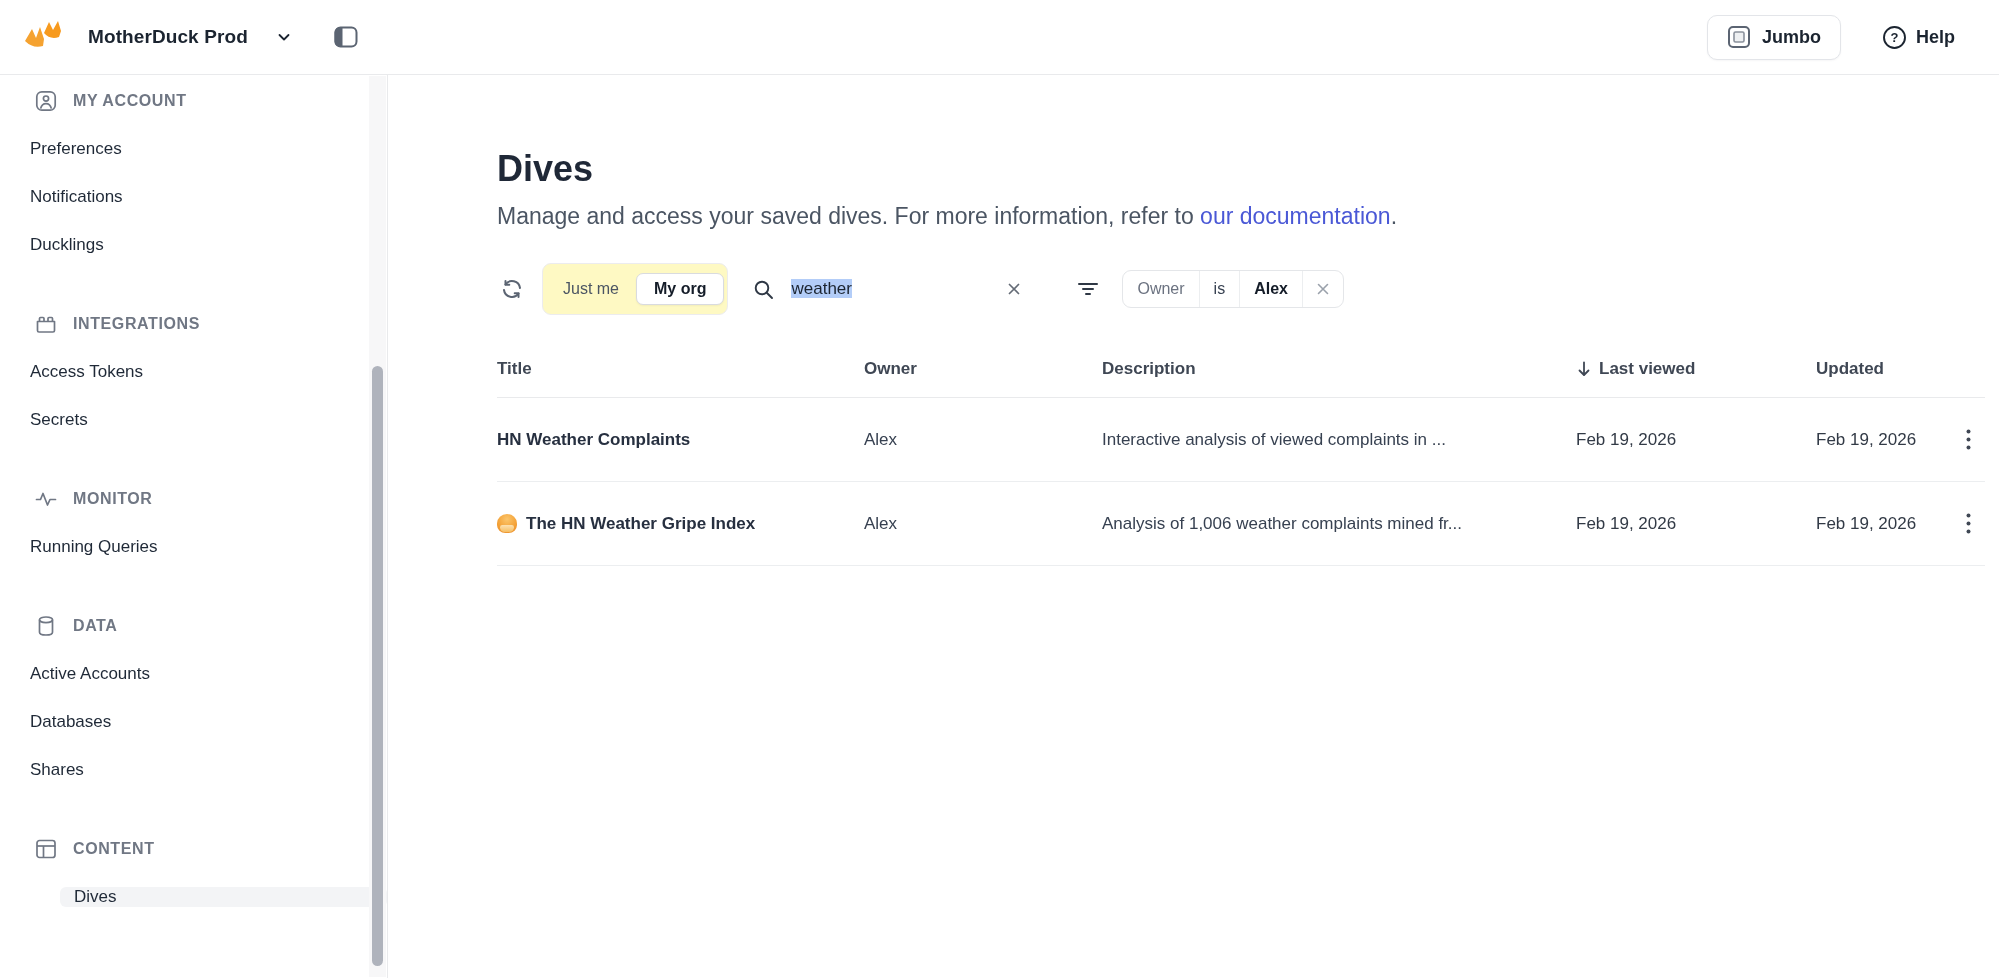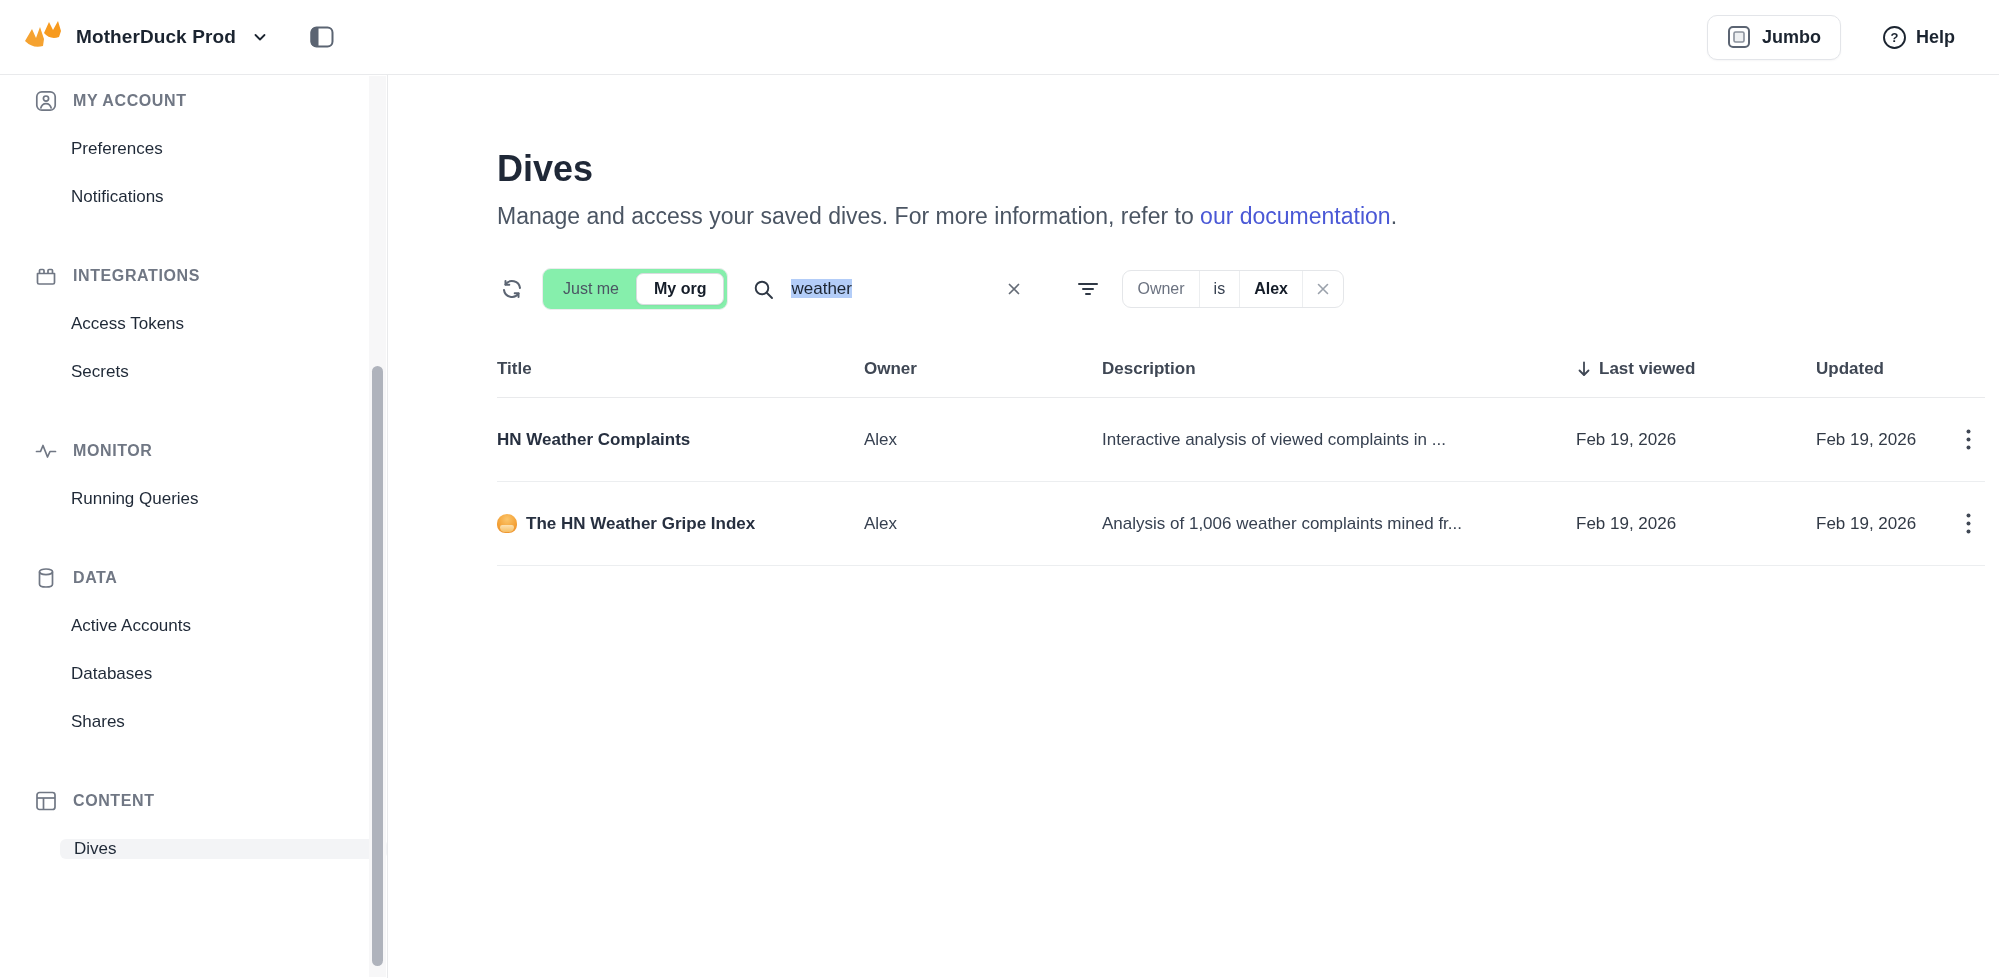--- a/index.html
+++ b/index.html
@@ -3,62 +3,62 @@
 <meta charset="utf-8">
 <style>
   * { margin: 0; padding: 0; box-sizing: border-box; }
   html, body { width: 1999px; height: 978px; background: #ffffff; overflow: hidden;
     font-family: "Liberation Sans", "DejaVu Sans", sans-serif; color: #1f2937; }
 
   
   .topbar { position: absolute; top: 0; left: 0; width: 1999px; height: 75px;
     border-bottom: 1px solid #e9eaec; display: flex; align-items: center;
     padding: 0 44px 0 22px; background: #fff; }
-  .brand { display: flex; align-items: center; gap: 12px; cursor: pointer; }
+  .brand { display: flex; align-items: center; gap: 24px; cursor: pointer; }
   .brand-name { font-size: 19px; font-weight: 700; color: #1b2430; letter-spacing: .1px; }
   .chevron { margin-left: 4px; display: flex; }
   .panel-toggle { margin-left: 42px; display: flex; align-items: center; cursor: pointer; }
   .topbar-right { margin-left: auto; display: flex; align-items: center; gap: 41px; }
   .jumbo-btn { display: flex; align-items: center; gap: 11px; height: 45px; padding: 0 19px;
     background: #fff; border: 1px solid #e3e5e9; border-radius: 10px;
     box-shadow: 0 1px 2px rgba(16,24,40,.04); cursor: pointer; }
   .jumbo-btn span { font-size: 18px; font-weight: 600; color: #1b2430; }
   .help { display: flex; align-items: center; gap: 9px; cursor: pointer; }
   .help span { font-size: 18px; font-weight: 600; color: #1b2430; }
 
   
   .sidebar { position: absolute; top: 75px; left: 0; width: 388px; height: 903px;
     border-right: 1px solid #e9eaec; background: #fff; padding-top: 2px; }
   .side-row { height: 48px; display: flex; align-items: center; }
   .section-head { gap: 16px; padding-left: 35px; }
   .section-head .sec-label { font-size: 16px; font-weight: 600; color: #707784;
     letter-spacing: .6px; }
-  .side-item { padding-left: 71px; font-size: 17px; color: #1f2937; cursor: pointer; }
+  .side-item { padding-left: 30px; font-size: 17px; color: #1f2937; cursor: pointer; }
   .side-item.active { padding-left: 14px; margin-left: 60px; width: 368px;
     background: #f3f4f6; border-radius: 6px; }
   .section-gap { margin-top: 31px; }
   .sicon { width: 22px; height: 22px; flex: 0 0 22px; display: flex; }
   .scroll-track { position: absolute; top: 1px; right: 1px; width: 17px; height: 901px;
     background: #f7f7f8; }
   .scroll-thumb { position: absolute; top: 290px; left: 3px; width: 11px; height: 600px;
     background: #afb3bc; border-radius: 6px; cursor: grab; }
 
   
   .main { position: absolute; top: 75px; left: 469px; width: 1530px; height: 903px;
     padding: 0 14px 0 28px; background: #fff; }
   .page-title { margin-top: 72px; font-size: 36px; line-height: 44px; font-weight: 600;
     color: #1f2837; }
   .page-desc { margin-top: 13px; font-size: 23px; line-height: 24px; color: #4b5563; }
   .page-desc a { color: #4a58d6; text-decoration: none; cursor: pointer; }
 
   
   .filter-row { margin-top: 42px; height: 38px; display: flex; align-items: center; }
   .refresh-btn { width: 24px; height: 24px; display: flex; cursor: pointer; margin-left: 3px; }
-  .segmented { margin-left: 18px; height: 42px; display: flex; align-items: center;
-    background: #86efac; border: 1px solid #ececee; border-radius: 9px; padding: 3px; }
+  .segmented { margin-left: 18px; height: 52px; display: flex; align-items: center;
+    background: #fef9c3; border: 1px solid #ececee; border-radius: 9px; padding: 3px; }
   .seg-opt { height: 32px; display: flex; align-items: center; padding: 0 17px;
     font-size: 16px; color: #4b5563; border-radius: 7px; cursor: pointer; }
   .seg-opt.selected { background: #ffffff; border: 1px solid #d9dbdf; font-weight: 600;
     color: #141c28; box-shadow: 0 1px 2px rgba(16,24,40,.05); }
   .searchbox { margin-left: 24px; width: 272px; display: flex; align-items: center; }
   .search-text { margin-left: 16px; font-size: 17px; color: #1b2430; }
   .search-text .sel { background: #b3cdf8; }
   .clear-x { margin-left: auto; width: 20px; height: 20px; display: flex; cursor: pointer; }
   .funnel { margin-left: 52px; width: 24px; height: 24px; display: flex; cursor: pointer; }
   .chip { margin-left: 22px; height: 38px; display: flex; align-items: stretch;
@@ -153,20 +153,23 @@
       </svg>
     </span>
     <span class="sec-label">MY ACCOUNT</span>
   </div>
   <div class="side-row">
       <span class="side-item">Preferences</span>
     </div>
   <div class="side-row">
       <span class="side-item">Notifications</span>
     </div>
+  <div class="side-row">
+      <span class="side-item">Ducklings</span>
+    </div>
 
   <div class="side-row section-head section-gap">
     <span class="sicon">
       <svg width="22" height="22" viewBox="0 0 22 22" fill="none" stroke="#707784" stroke-width="1.7" stroke-linejoin="round">
         <path d="M2.5 8.5 h17 v9 a1.5 1.5 0 0 1 -1.5 1.5 h-14 a1.5 1.5 0 0 1 -1.5 -1.5 Z"></path>
         <path d="M4.5 8.5 v-3 a1 1 0 0 1 1 -1 h2.5 a1 1 0 0 1 1 1 v3"></path>
         <path d="M13 8.5 v-3 a1 1 0 0 1 1 -1 h2.5 a1 1 0 0 1 1 1 v3"></path>
       </svg>
     </span>
     <span class="sec-label">INTEGRATIONS</span>

